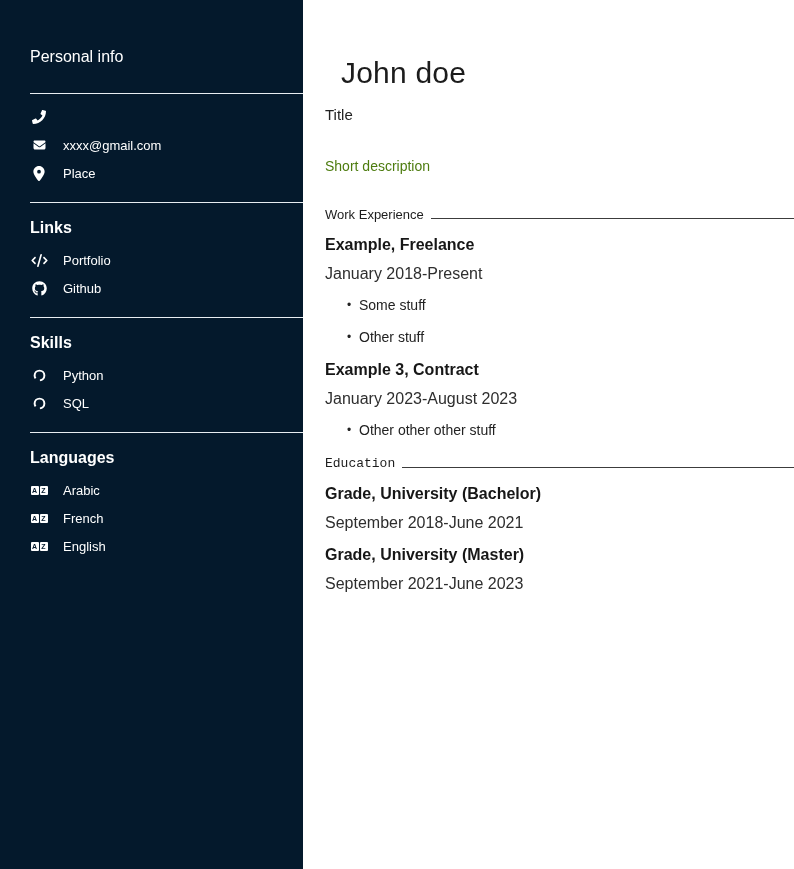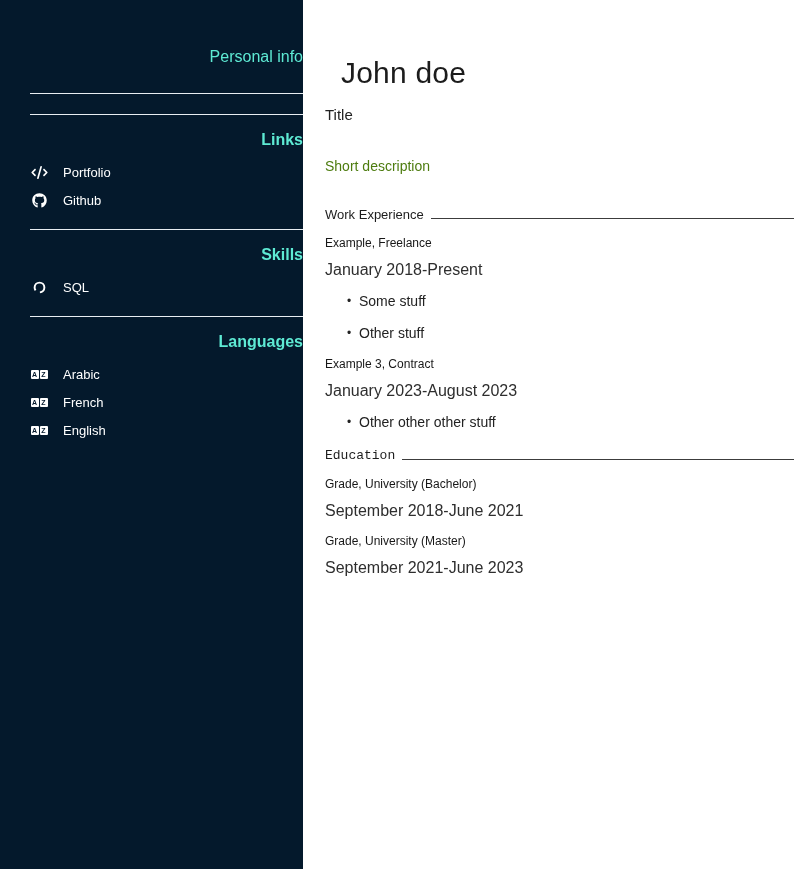--- a/index.html
+++ b/index.html
@@ -12,21 +12,21 @@
   }
   
   .sidebar{
     width:303px;min-width:303px;height:869px;
     background:#04192c;
     color:#ffffff;
     box-sizing:border-box;
     padding:48px 0 0 30px;
   }
   .side-title{
-    font-size:16px;font-weight:400;color:#5eead4;margin:0;text-align:right;
+    font-size:16px;font-weight:400;color:#ffffff;margin:0;
   }
   .side-hr{
     border:none;border-top:1px solid #e8edf2;
     margin:27px 0 0 0;height:0;
   }
   .side-items{margin-top:14px;}
   .side-row{
     display:flex;align-items:center;gap:15px;
     height:18px;margin-bottom:10px;
   }
@@ -54,39 +54,65 @@
   .job-title{font-size:15px;margin-top:10px;color:#222222;}
   .short-desc{font-size:14px;margin-top:35px;color:#4d7c0f;}
   .section-head{
     display:flex;margin-top:33px;font-size:13px;color:#1d1d1d;
   }
   .head-line{
     flex:1;align-self:flex-end;
     border-bottom:1.4px solid #3c3c3c;
     margin:0 0 3px 7px;
   }
-  .entry-title{font-size:12px;font-weight:400;color:#171717;margin:14px 0 0 0;}
+  .entry-title{font-size:16px;font-weight:700;color:#171717;margin:14px 0 0 0;}
   .entry-date{font-size:16px;color:#2e2e2e;margin:11px 0 0 0;}
   ul.bullets{margin:14px 0 0 0;padding:0 0 0 34px;list-style:none;}
   ul.bullets li{
     font-size:14px;color:#222222;margin-bottom:16px;position:relative;
   }
   ul.bullets li::before{
     content:"\2022";
     position:absolute;left:-12px;top:1px;font-size:12px;color:#222222;
   }
 </style>
 </head>
 <body>
 
 <aside class="sidebar">
 
   <h2 class="side-title">Personal info</h2>
   <hr class="side-hr">
 
+  <div class="side-items">
+    <div class="side-row">
+      <span class="icon-box">
+        <svg width="14" height="14" viewBox="0 0 512 512">
+            <path fill="#ffffff" d="M493.4 24.6l-104-24c-11.3-2.6-22.9 3.3-27.5 13.9l-48 112c-4.2 9.8-1.4 21.3 6.9 28l60.6 49.6c-36 76.7-98.9 140.5-177.2 177.2l-49.6-60.6c-6.8-8.3-18.2-11.1-28-6.9l-112 48C3.9 366.5-2 378.1.6 389.4l24 104C27.1 504.2 36.7 512 48 512c256.1 0 464-207.5 464-464 0-11.2-7.7-20.9-18.6-23.4z"></path>
+          </svg>
+      </span>
+      <span class="side-label"></span>
+    </div>
+    <div class="side-row">
+      <span class="icon-box">
+        <svg width="15" height="12" viewBox="0 0 512 512">
+            <path fill="#ffffff" d="M48 64C21.5 64 0 85.5 0 112c0 15.1 7.1 29.3 19.2 38.4L236.8 313.6c11.4 8.5 27 8.5 38.4 0L492.8 150.4c12.1-9.1 19.2-23.3 19.2-38.4c0-26.5-21.5-48-48-48H48zM0 176V384c0 35.3 28.7 64 64 64H448c35.3 0 64-28.7 64-64V176L294.4 339.2c-22.8 17.1-54 17.1-76.8 0L0 176z"></path>
+          </svg>
+      </span>
+      <span class="side-label">xxxx@gmail.com</span>
+    </div>
+    <div class="side-row">
+      <span class="icon-box">
+        <svg width="12" height="15" viewBox="0 0 384 512">
+            <path fill="#ffffff" d="M215.7 499.2C267 435 384 279.4 384 192C384 86 298 0 192 0S0 86 0 192c0 87.4 117 243 168.3 307.2c12.3 15.3 35.1 15.3 47.4 0zM192 128a64 64 0 1 1 0 128 64 64 0 1 1 0-128z"></path>
+          </svg>
+      </span>
+      <span class="side-label">Place</span>
+    </div>
+  </div>
 
   <hr class="side-hr section-gap">
   <h2 class="side-title side-title-sub">Links</h2>
   <div class="side-items">
     <div class="side-row">
       <span class="icon-box">
         <svg width="17" height="13" viewBox="0 0 640 512">
             <path fill="#ffffff" d="M392.8 1.2c-17-4.9-34.7 5-39.6 22l-128 448c-4.9 17 5 34.7 22 39.6s34.7-5 39.6-22l128-448c4.9-17-5-34.7-22-39.6zm80.6 120.1c-12.5 12.5-12.5 32.8 0 45.3L562.7 256l-89.4 89.4c-12.5 12.5-12.5 32.8 0 45.3s32.8 12.5 45.3 0l112-112c12.5-12.5 12.5-32.8 0-45.3l-112-112c-12.5-12.5-32.8-12.5-45.3 0zm-306.7 0c-12.5-12.5-32.8-12.5-45.3 0l-112 112c-12.5 12.5-12.5 32.8 0 45.3l112 112c12.5 12.5 32.8 12.5 45.3 0s12.5-32.8 0-45.3L77.3 256l89.4-89.4c12.5-12.5 12.5-32.8 0-45.3z"></path>
           </svg>
       </span>
@@ -98,20 +124,28 @@
             <path fill="#ffffff" d="M165.9 397.4c0 2-2.3 3.6-5.2 3.6-3.3.3-5.6-1.3-5.6-3.6 0-2 2.3-3.6 5.2-3.6 3-.3 5.6 1.3 5.6 3.6zm-31.1-4.5c-.7 2 1.3 4.3 4.3 4.9 2.6 1 5.6 0 6.2-2s-1.3-4.3-4.3-5.2c-2.6-.7-5.5.3-6.2 2.3zm44.2-1.7c-2.9.7-4.9 2.6-4.6 4.9.3 2 2.9 3.3 5.9 2.6 2.9-.7 4.9-2.6 4.6-4.6-.3-1.9-3-3.2-5.9-2.9zM244.8 8C106.1 8 0 113.3 0 252c0 110.9 69.8 205.8 169.5 239.2 12.8 2.3 17.3-5.6 17.3-12.1 0-6.2-.3-40.4-.3-61.4 0 0-70 15-84.7-29.8 0 0-11.4-29.1-27.8-36.6 0 0-22.9-15.7 1.6-15.4 0 0 24.9 2 38.6 25.8 21.9 38.6 58.6 27.5 72.9 20.9 2.3-16 8.8-27.1 16-33.7-55.9-6.2-112.3-14.3-112.3-110.5 0-27.5 7.6-41.3 23.6-58.9-2.6-6.5-11.1-33.3 2.6-67.9 20.9-6.5 69 27 69 27 20-5.6 41.5-8.5 62.8-8.5s42.8 2.9 62.8 8.5c0 0 48.1-33.6 69-27 13.7 34.7 5.2 61.4 2.6 67.9 16 17.7 25.8 31.5 25.8 58.9 0 96.5-58.9 104.2-114.8 110.5 9.2 7.9 17 22.9 17 46.4 0 33.7-.3 75.4-.3 83.6 0 6.5 4.6 14.4 17.3 12.1C428.2 457.8 496 362.9 496 252 496 113.3 383.5 8 244.8 8z"></path>
           </svg>
       </span>
       <span class="side-label">Github</span>
     </div>
   </div>
 
   <hr class="side-hr section-gap">
   <h2 class="side-title side-title-sub">Skills</h2>
   <div class="side-items">
+    <div class="side-row">
+      <span class="icon-box">
+        <svg width="13" height="13" viewBox="0 0 24 24">
+            <circle cx="12" cy="12" r="9" fill="none" stroke="#ffffff" stroke-width="3.6" stroke-dasharray="48 9" stroke-dashoffset="-22"></circle>
+          </svg>
+      </span>
+      <span class="side-label">Python</span>
+    </div>
     <div class="side-row">
       <span class="icon-box">
         <svg width="13" height="13" viewBox="0 0 24 24">
             <circle cx="12" cy="12" r="9" fill="none" stroke="#ffffff" stroke-width="3.6" stroke-dasharray="48 9" stroke-dashoffset="-22"></circle>
           </svg>
       </span>
       <span class="side-label">SQL</span>
     </div>
   </div>
 

